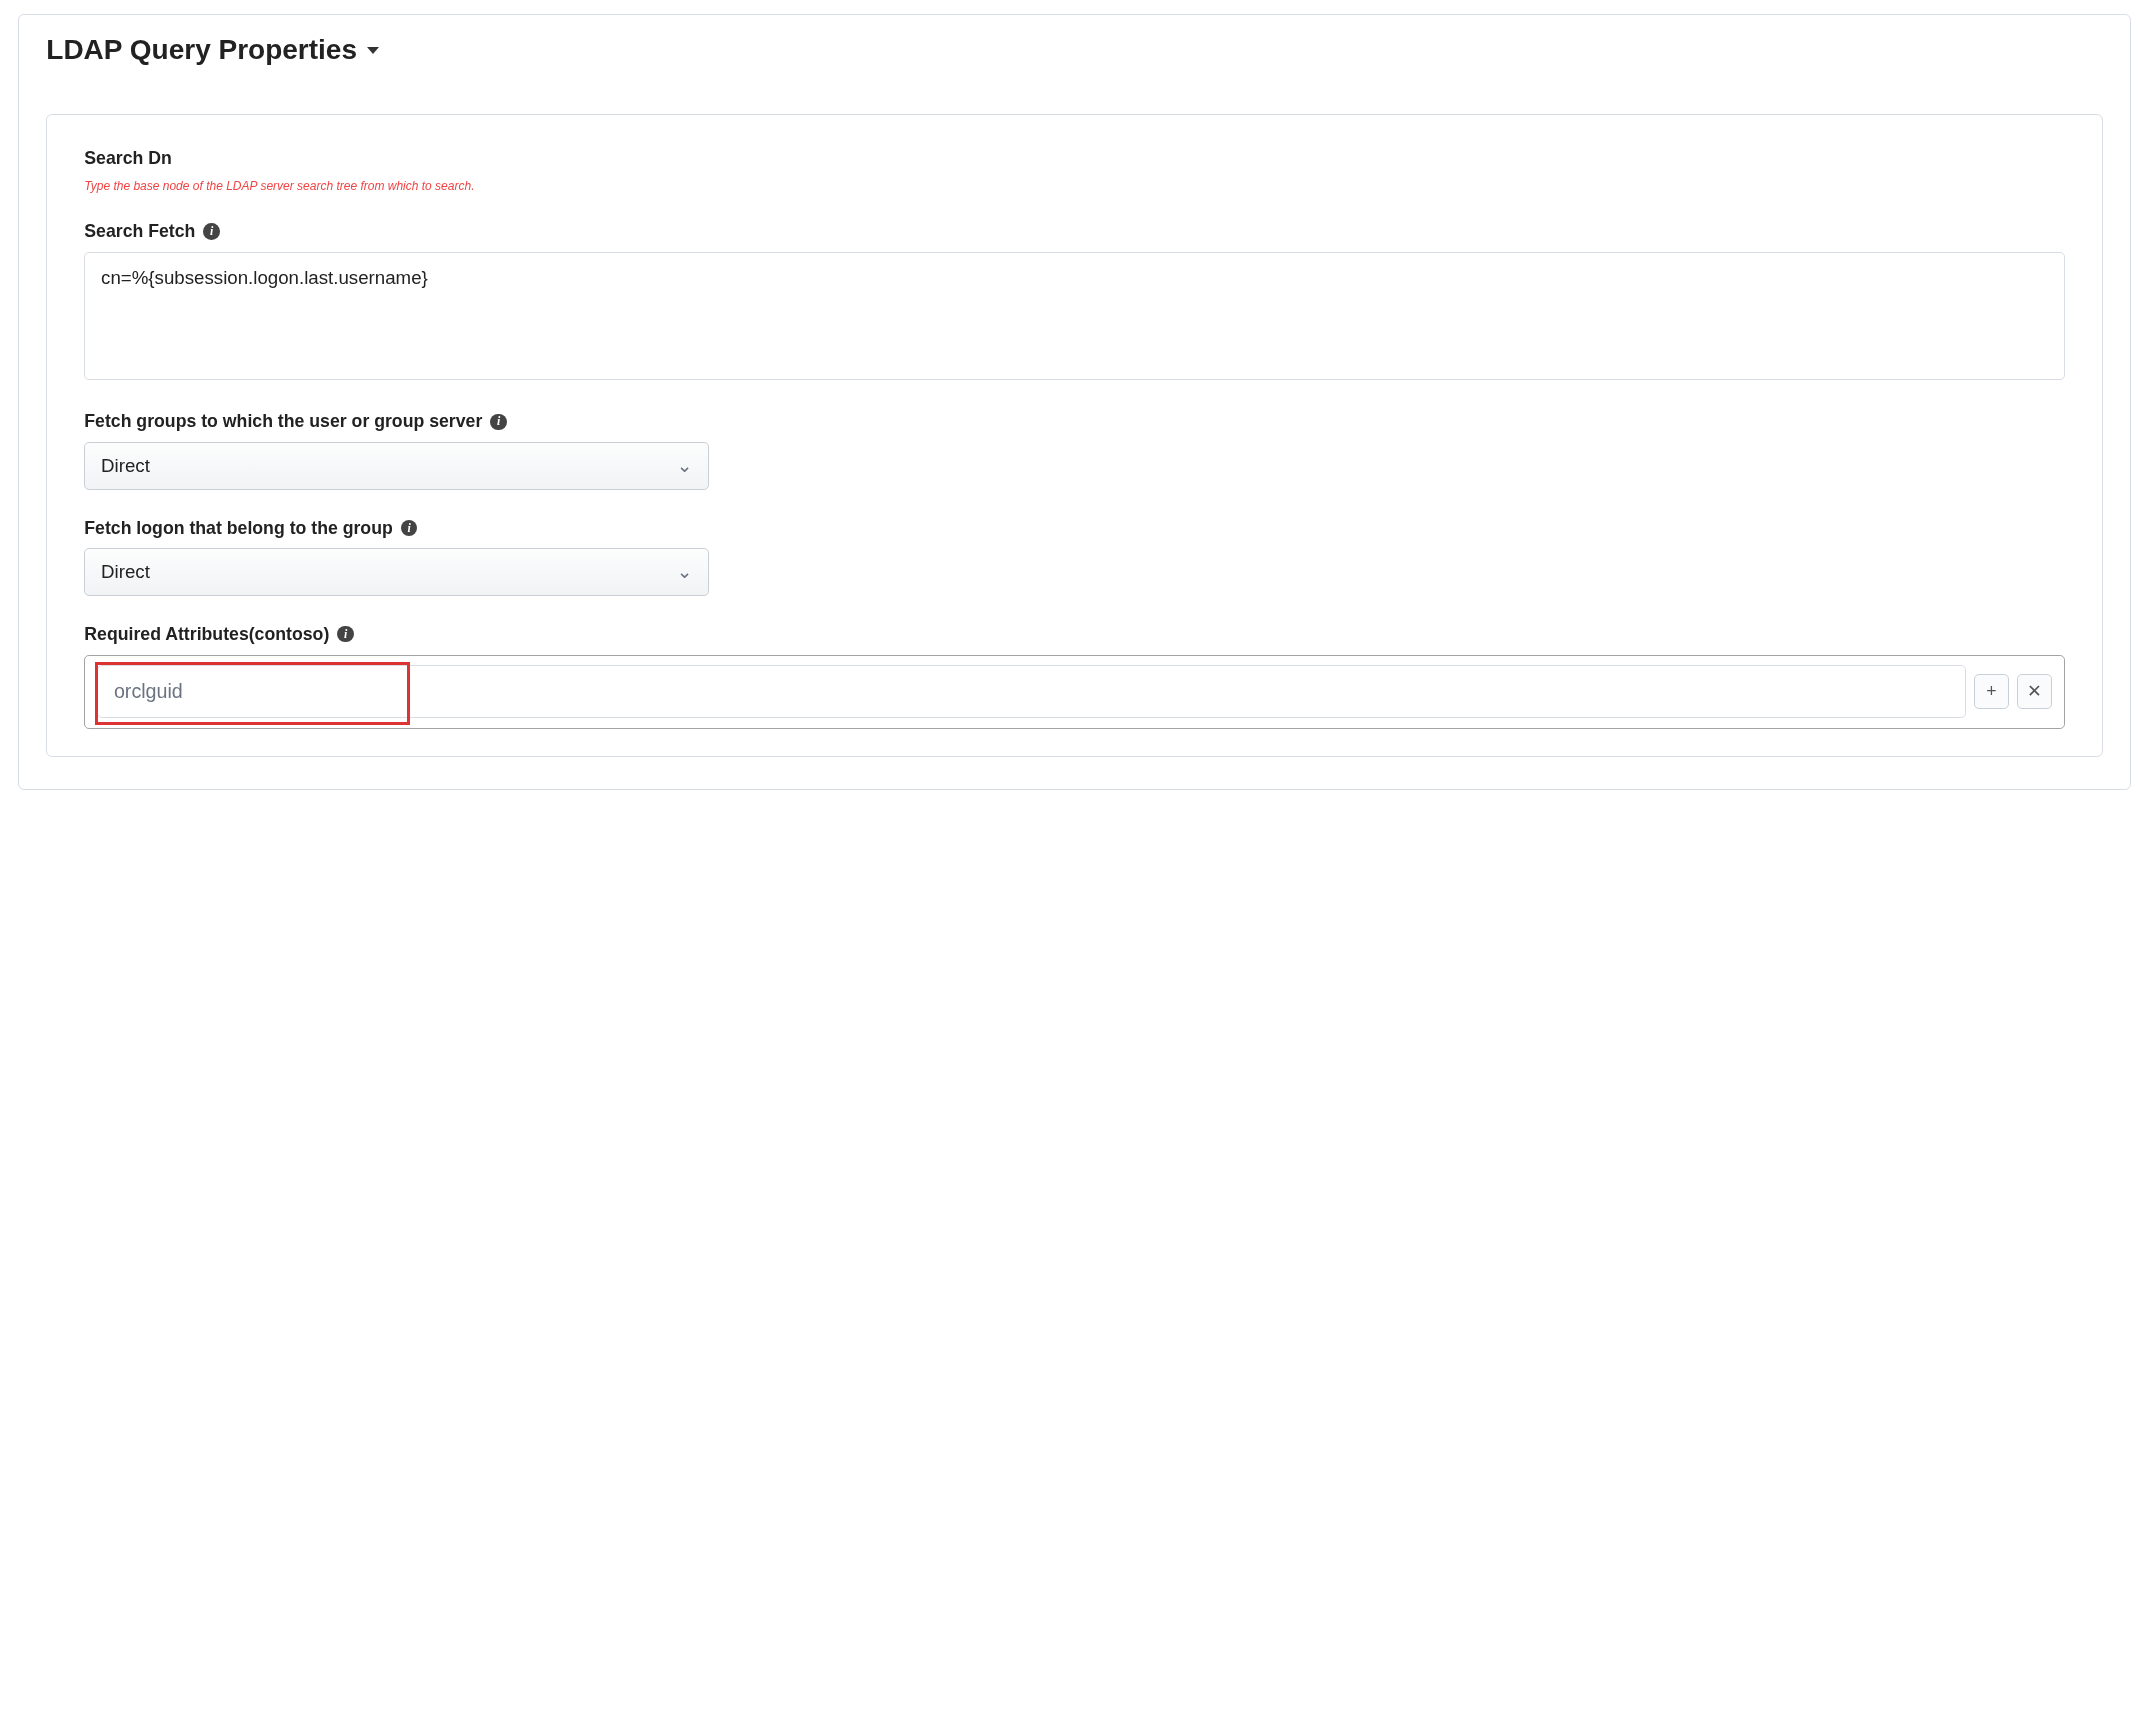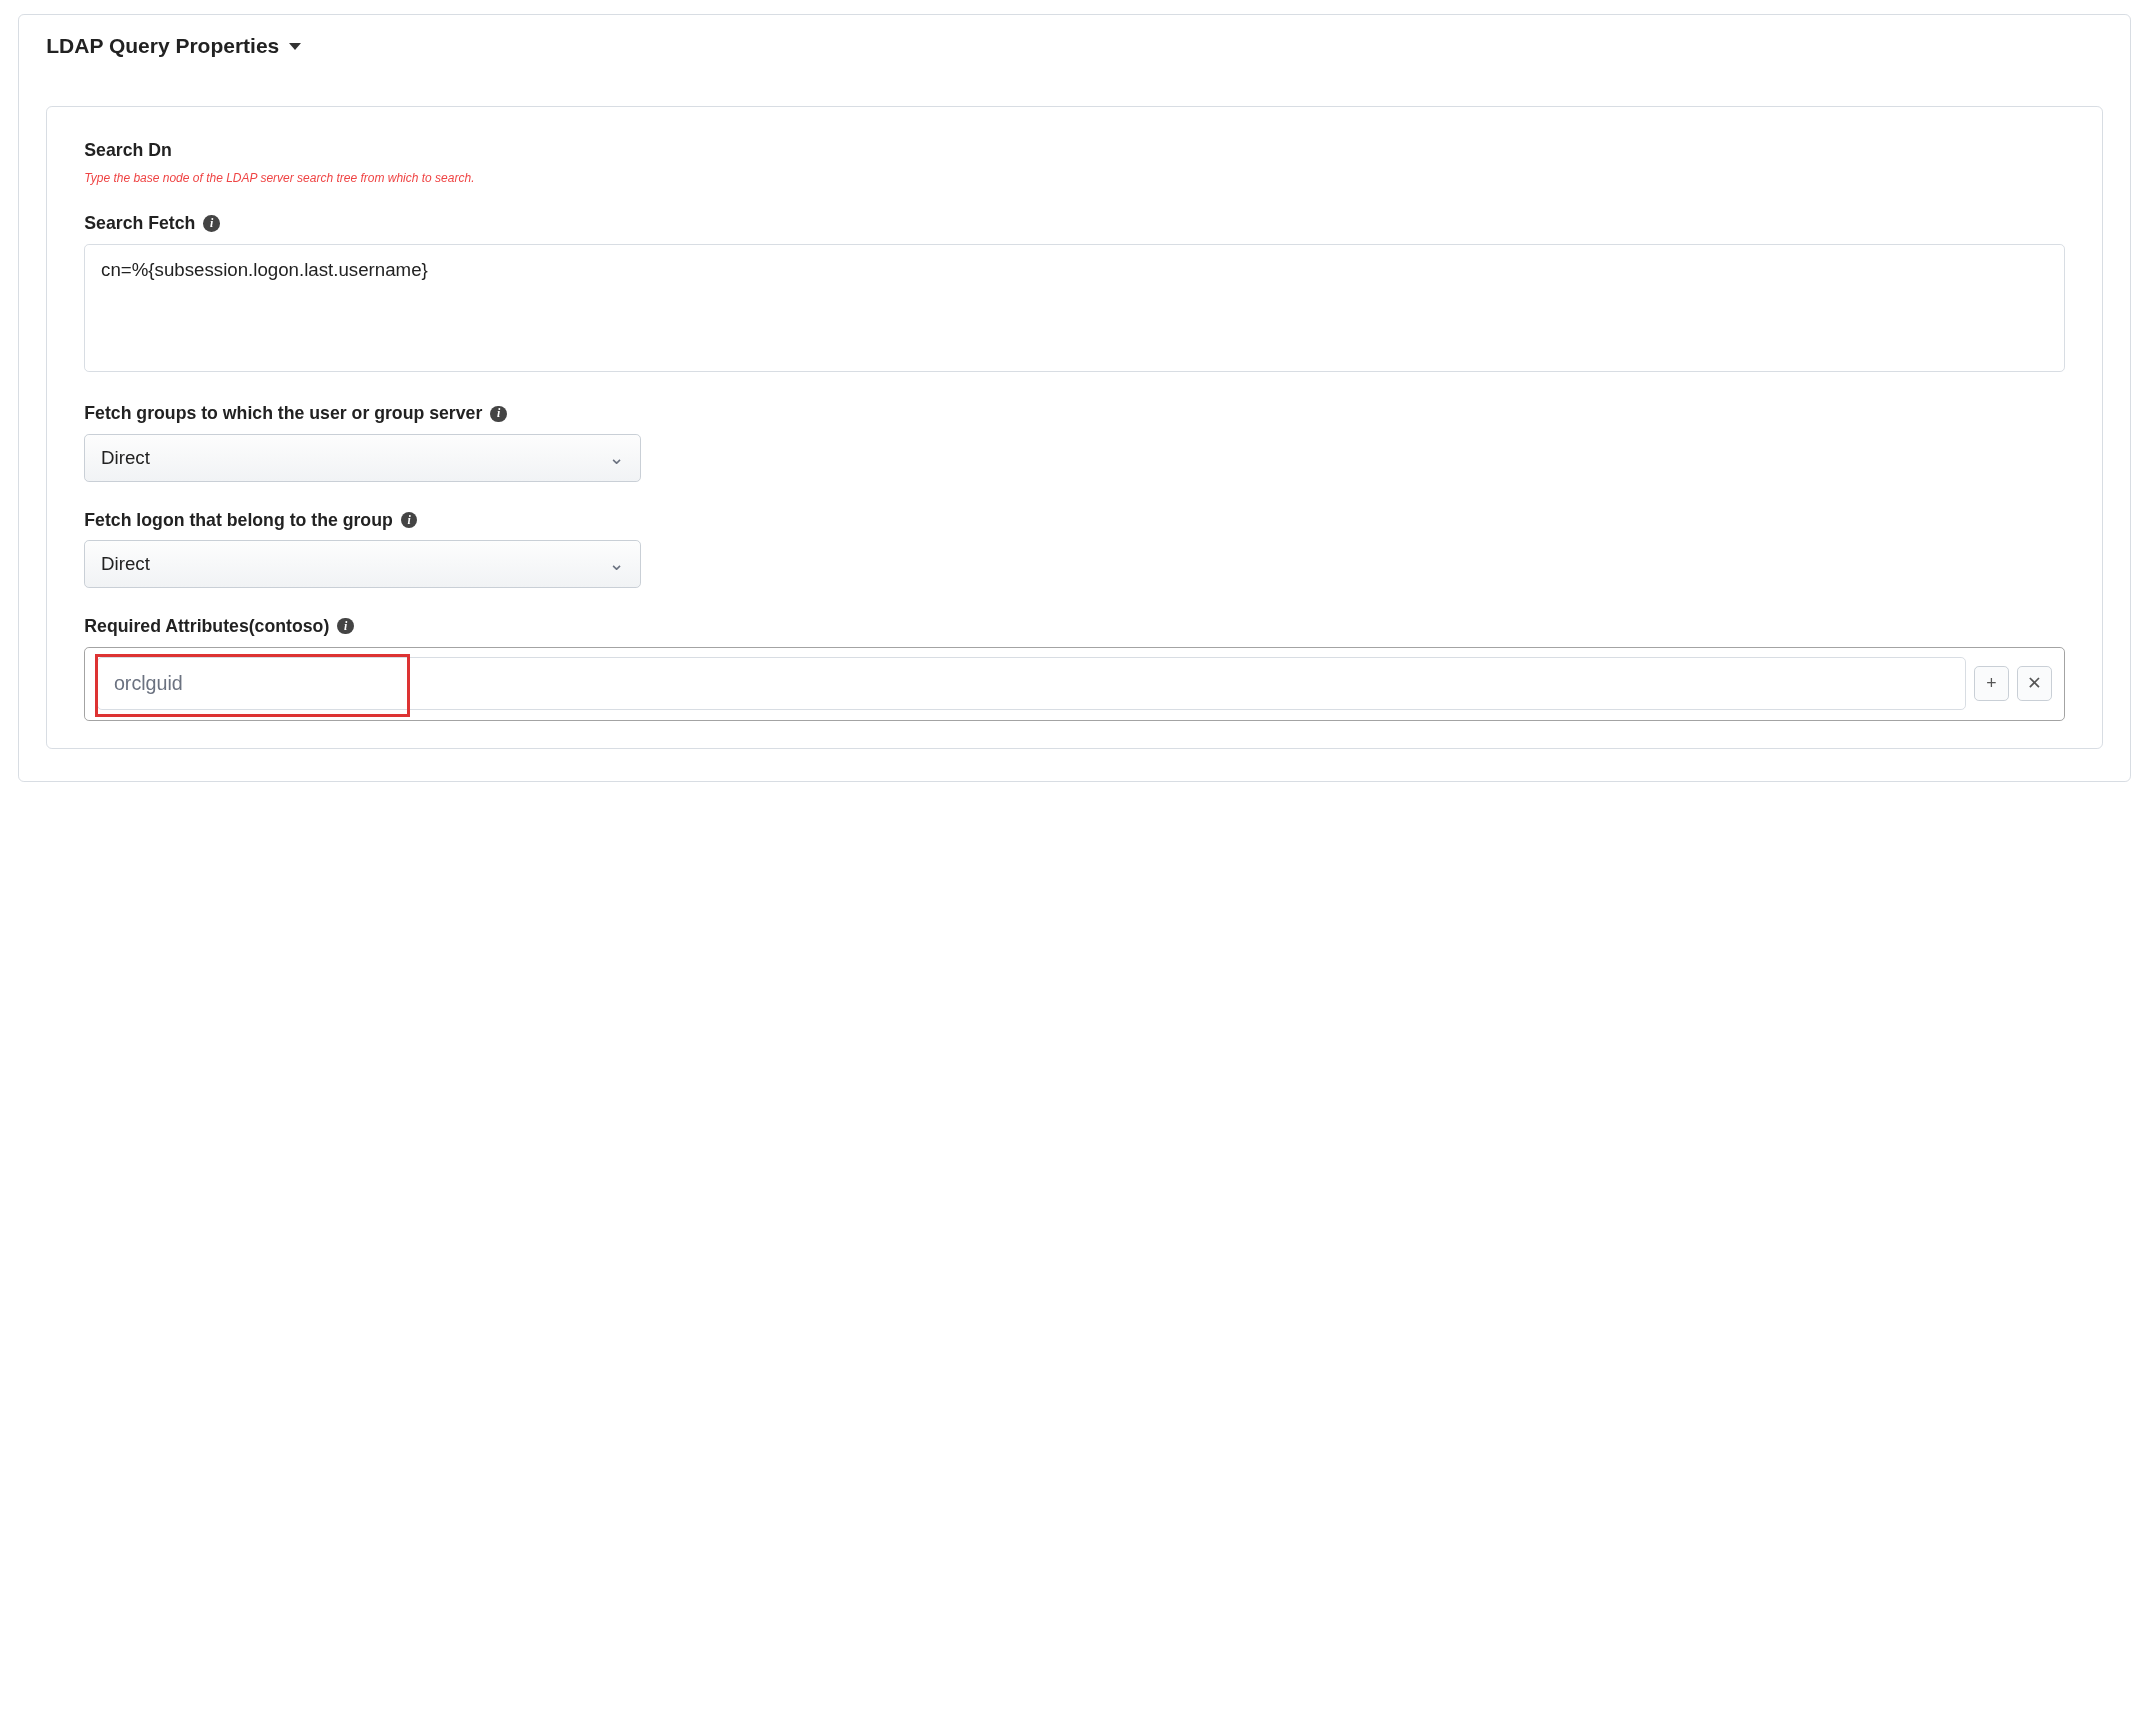--- a/index.html
+++ b/index.html
@@ -14,21 +14,21 @@
     border: 1px solid #d8dde3;
     border-radius: 5.9px;
     margin: 13.8px 17.7px;
     padding: 19.7px 27.6px 31.5px 27.6px;
   }
   .section-header {
     display: flex;
     align-items: center;
     gap: 9.9px;
     font-weight: 700;
-    font-size: 21px;
+    font-size: 28px;
     color: #222;
     margin-bottom: 19.7px;
   }
   .section-header .caret {
     width: 0; height: 0;
     border-left: 6.9px solid transparent;
     border-right: 6.9px solid transparent;
     border-top: 7.9px solid #333;
     display: inline-block;
   }
@@ -82,21 +82,21 @@
     border: 3.9px solid #d33;
     pointer-events: none;
   }
   .help-text {
     font-size: 12px;
     color: #ef4444;
     margin-top: 9.9px;
     font-style: italic;
   }
   .select-box {
-    width: 557px;
+    width: 625px;
     border: 1px solid #c9cfd6;
     border-radius: 4.9px;
     background: linear-gradient(#fdfdfd, #f1f3f5);
     padding: 11.8px 15.8px;
     font-size: 18.7px;
     color: #222;
     display: flex;
     align-items: center;
     justify-content: space-between;
     cursor: pointer;

